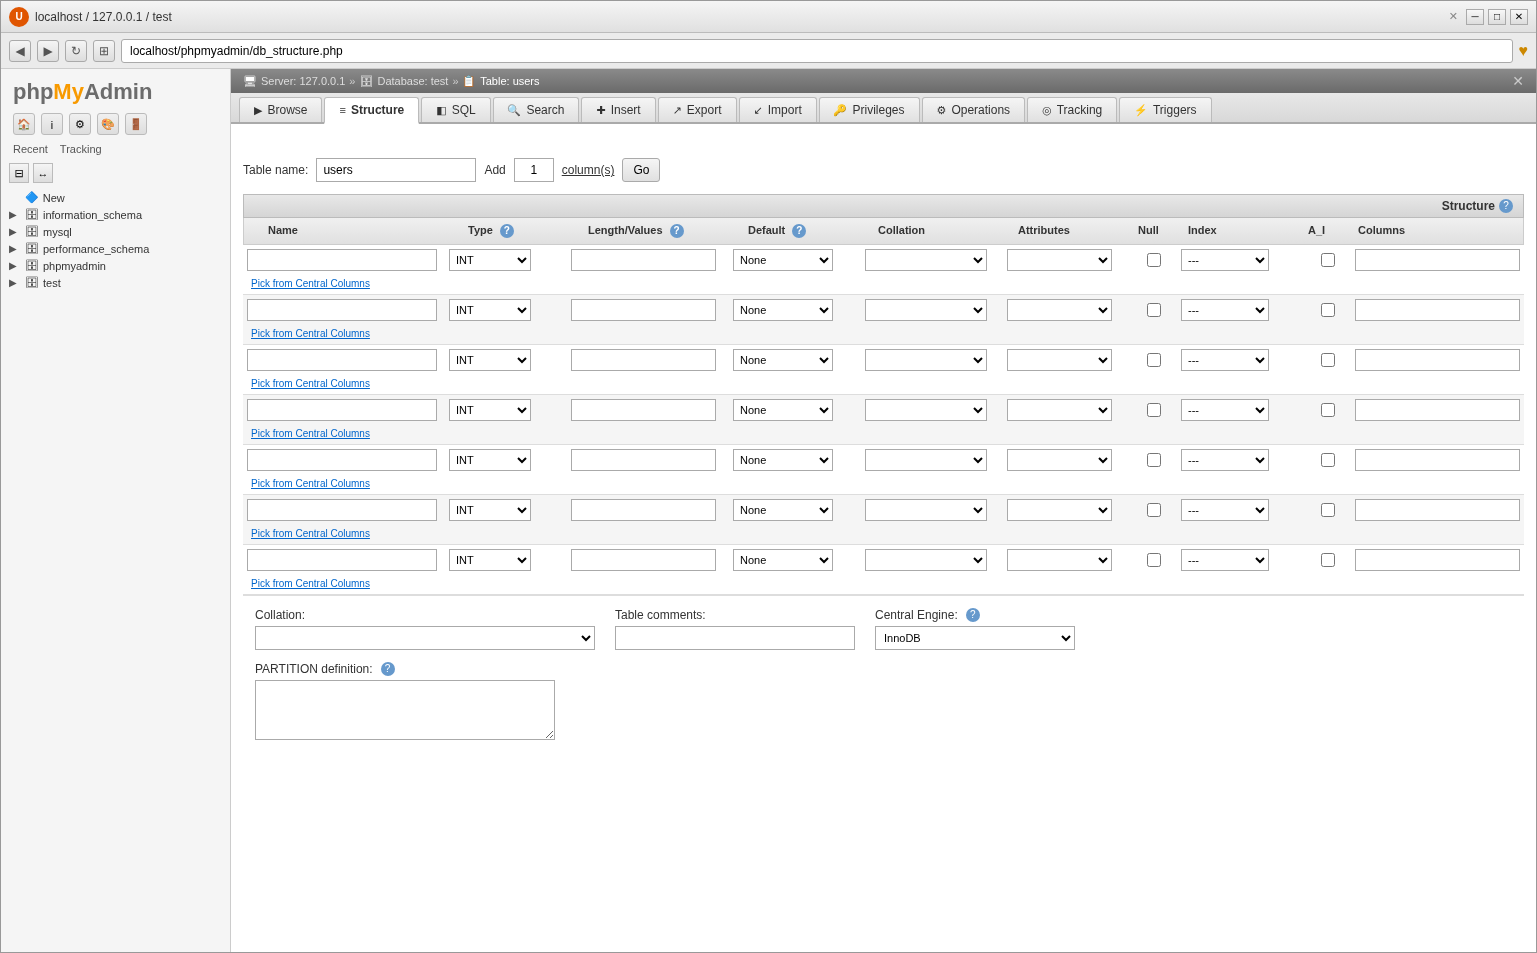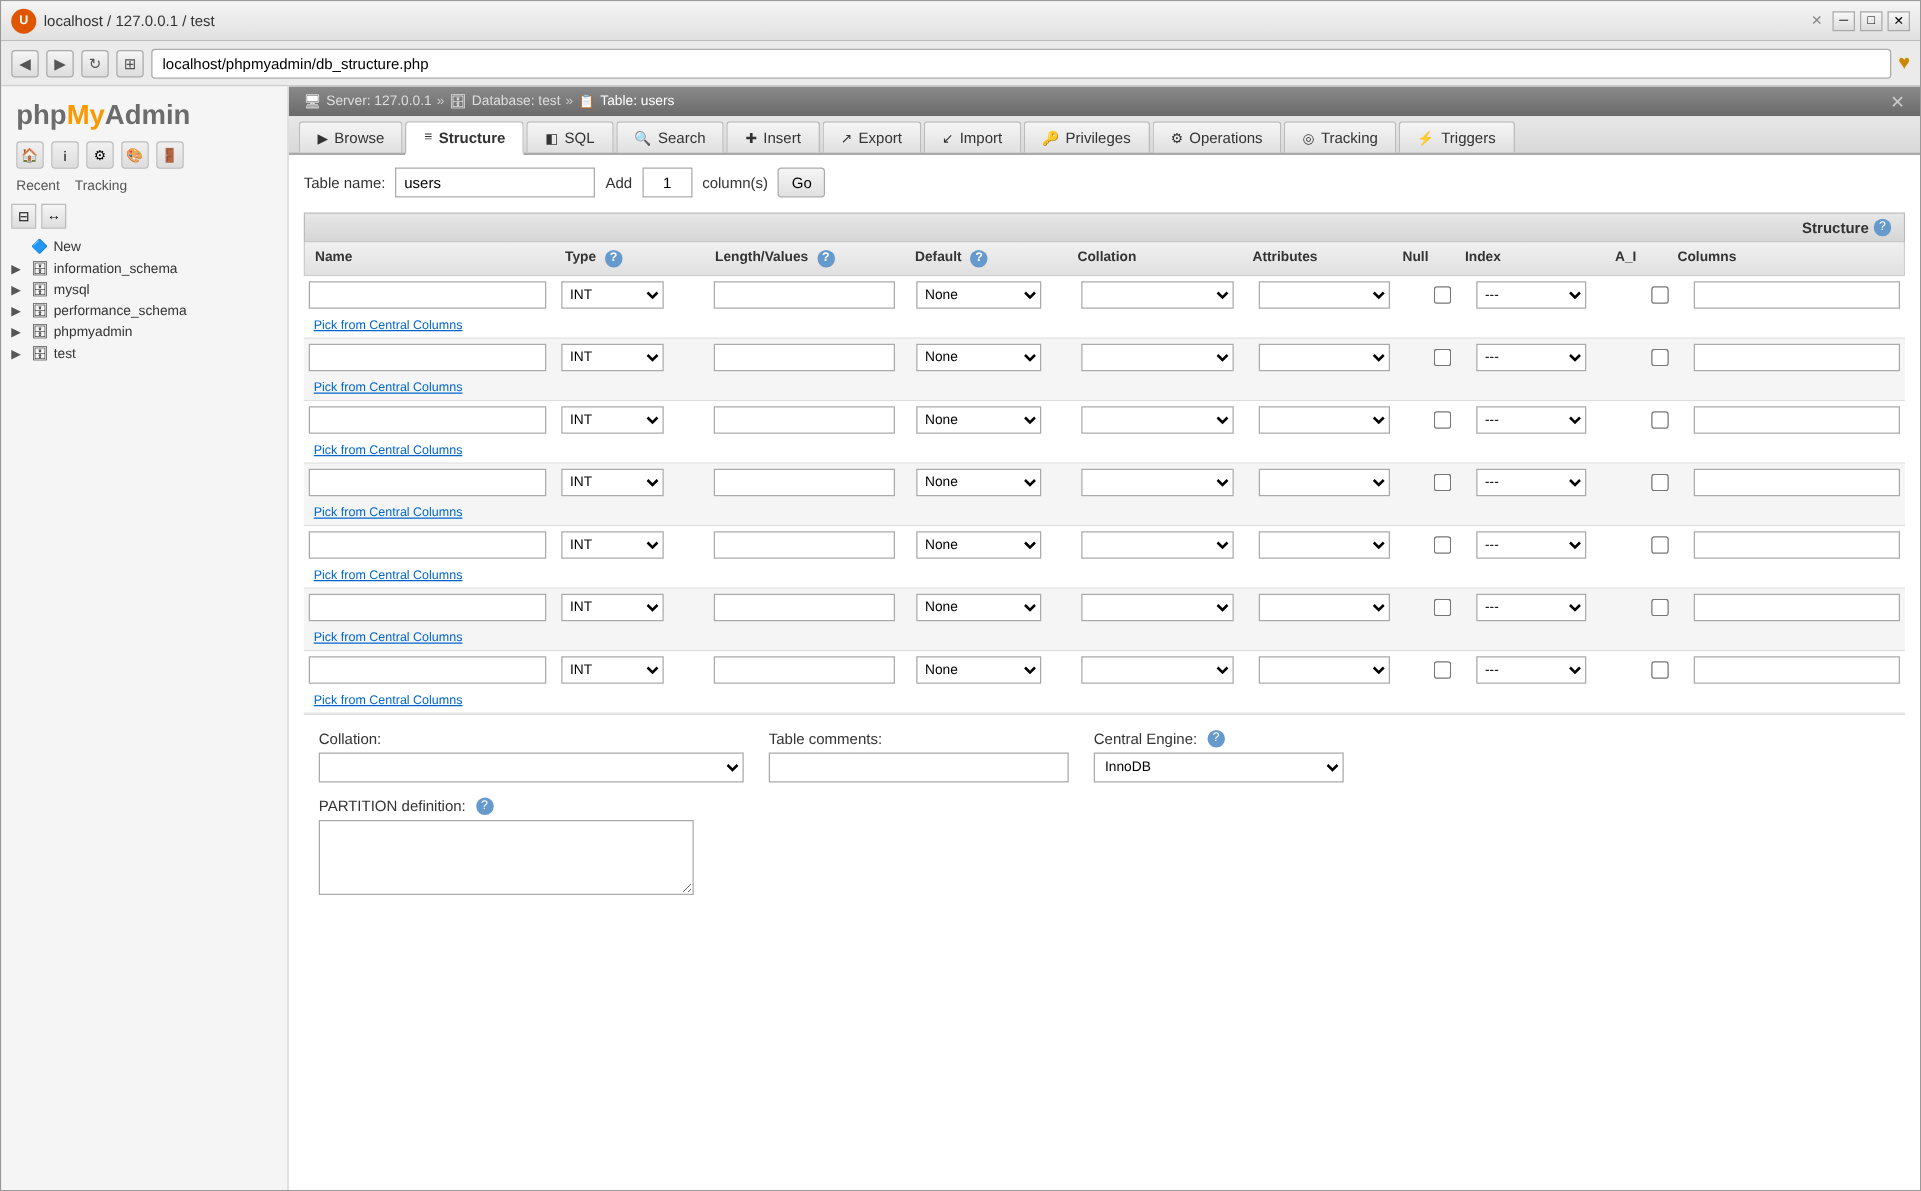--- a/index.html
+++ b/index.html
@@ -55,35 +55,35 @@
     
     .tab-nav-bar { background: linear-gradient(to bottom, #e8e8e8, #d8d8d8); border-bottom: 2px solid #aaa; display: flex; align-items: center; padding: 4px 8px 0; gap: 2px; }
     .nav-tab { padding: 5px 14px; font-size: 12px; background: linear-gradient(to bottom, #f5f5f5, #e0e0e0); border: 1px solid #bbb; border-bottom: none; border-radius: 3px 3px 0 0; cursor: pointer; display: flex; align-items: center; gap: 5px; color: #333; white-space: nowrap; }
     .nav-tab.active { background: white; border-bottom: 2px solid white; margin-bottom: -2px; font-weight: bold; }
     .nav-tab-icon { font-size: 11px; }
 
     
     .content-area { flex: 1; background: white; padding: 10px 12px; overflow-y: auto; }
 
     
-    .table-name-row { display: flex; align-items: center; gap: 8px; margin-bottom: 12px; }
+    .table-name-row { display: flex; align-items: center; gap: 8px; margin-bottom: 12px; margin-top: 24px; }
     .table-name-label { font-size: 12px; color: #333; }
     .table-name-input { height: 24px; border: 1px solid #aaa; padding: 0 6px; font-size: 12px; width: 160px; }
     .add-label { font-size: 12px; color: #333; }
     .add-number-input { width: 40px; height: 24px; border: 1px solid #aaa; padding: 0 4px; font-size: 12px; text-align: center; }
-    .col-label { font-size: 12px; color: #333; }
+    .col-label { font-size: 12px; color: #333; text-decoration: underline; }
     .go-btn { height: 24px; padding: 0 10px; background: linear-gradient(to bottom, #f5f5f5, #e0e0e0); border: 1px solid #aaa; border-radius: 3px; font-size: 12px; cursor: pointer; }
 
     
     .structure-header { background: linear-gradient(to bottom, #e8e8e8, #d5d5d5); border: 1px solid #bbb; padding: 4px 10px; margin-bottom: 0; display: flex; justify-content: flex-end; align-items: center; }
     .structure-title { font-size: 12px; color: #333; font-weight: bold; }
     .info-icon { display: inline-block; width: 14px; height: 14px; background: #6699cc; color: white; border-radius: 50%; font-size: 10px; text-align: center; line-height: 14px; margin-left: 4px; cursor: pointer; }
 
     
-    .col-headers { display: grid; grid-template-columns: 200px 120px 160px 130px 140px 120px 50px 120px 50px 1fr; background: linear-gradient(to bottom, #f0f0f0, #e0e0e0); border: 1px solid #ccc; border-top: none; padding: 4px 4px; }
+    .col-headers { display: grid; grid-template-columns: 200px 120px 160px 130px 140px 120px 50px 120px 50px 1fr; background: linear-gradient(to bottom, #f0f0f0, #e0e0e0); border: 1px solid #ccc; border-top: none; padding: 4px 20px; }
     .col-header { font-size: 11px; color: #333; font-weight: bold; padding: 2px 4px; }
     .field-row-inputs { display: grid; grid-template-columns: 200px 120px 160px 130px 140px 120px 50px 120px 50px 1fr; padding: 4px 4px; align-items: center; gap: 2px; }
     .field-input { height: 22px; border: 1px solid #aaa; padding: 0 4px; font-size: 11px; width: 100%; }
     .field-select { height: 22px; border: 1px solid #aaa; padding: 0 2px; font-size: 11px; width: 100%; background: white; }
     .field-checkbox { width: 14px; height: 14px; }
     .pick-link { font-size: 10px; color: #0066cc; cursor: pointer; padding: 2px 4px 4px; }
 
     
     .bottom-section { padding: 12px; background: white; border-top: 1px solid #ddd; }
     .bottom-grid { display: grid; grid-template-columns: 340px 240px 200px; gap: 20px; align-items: start; }

